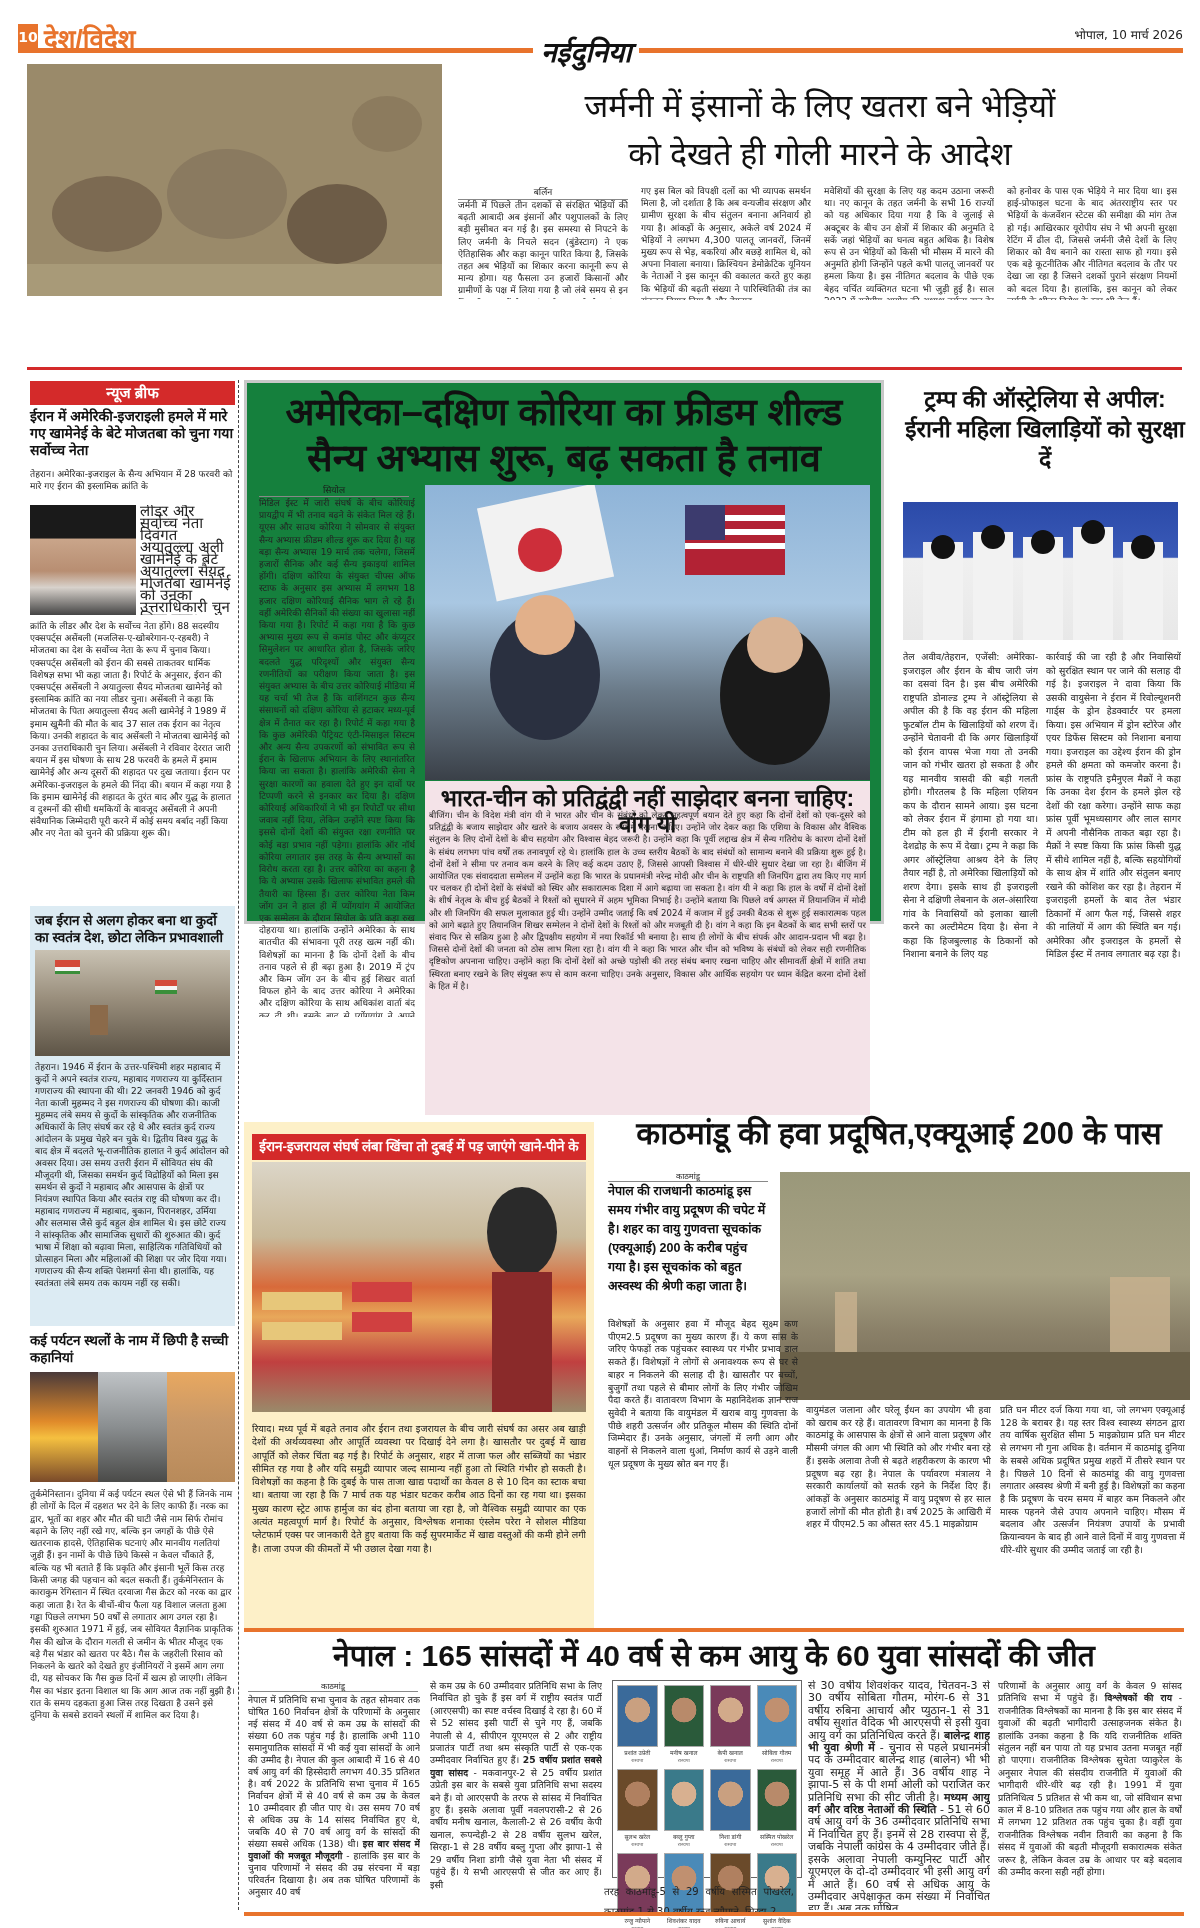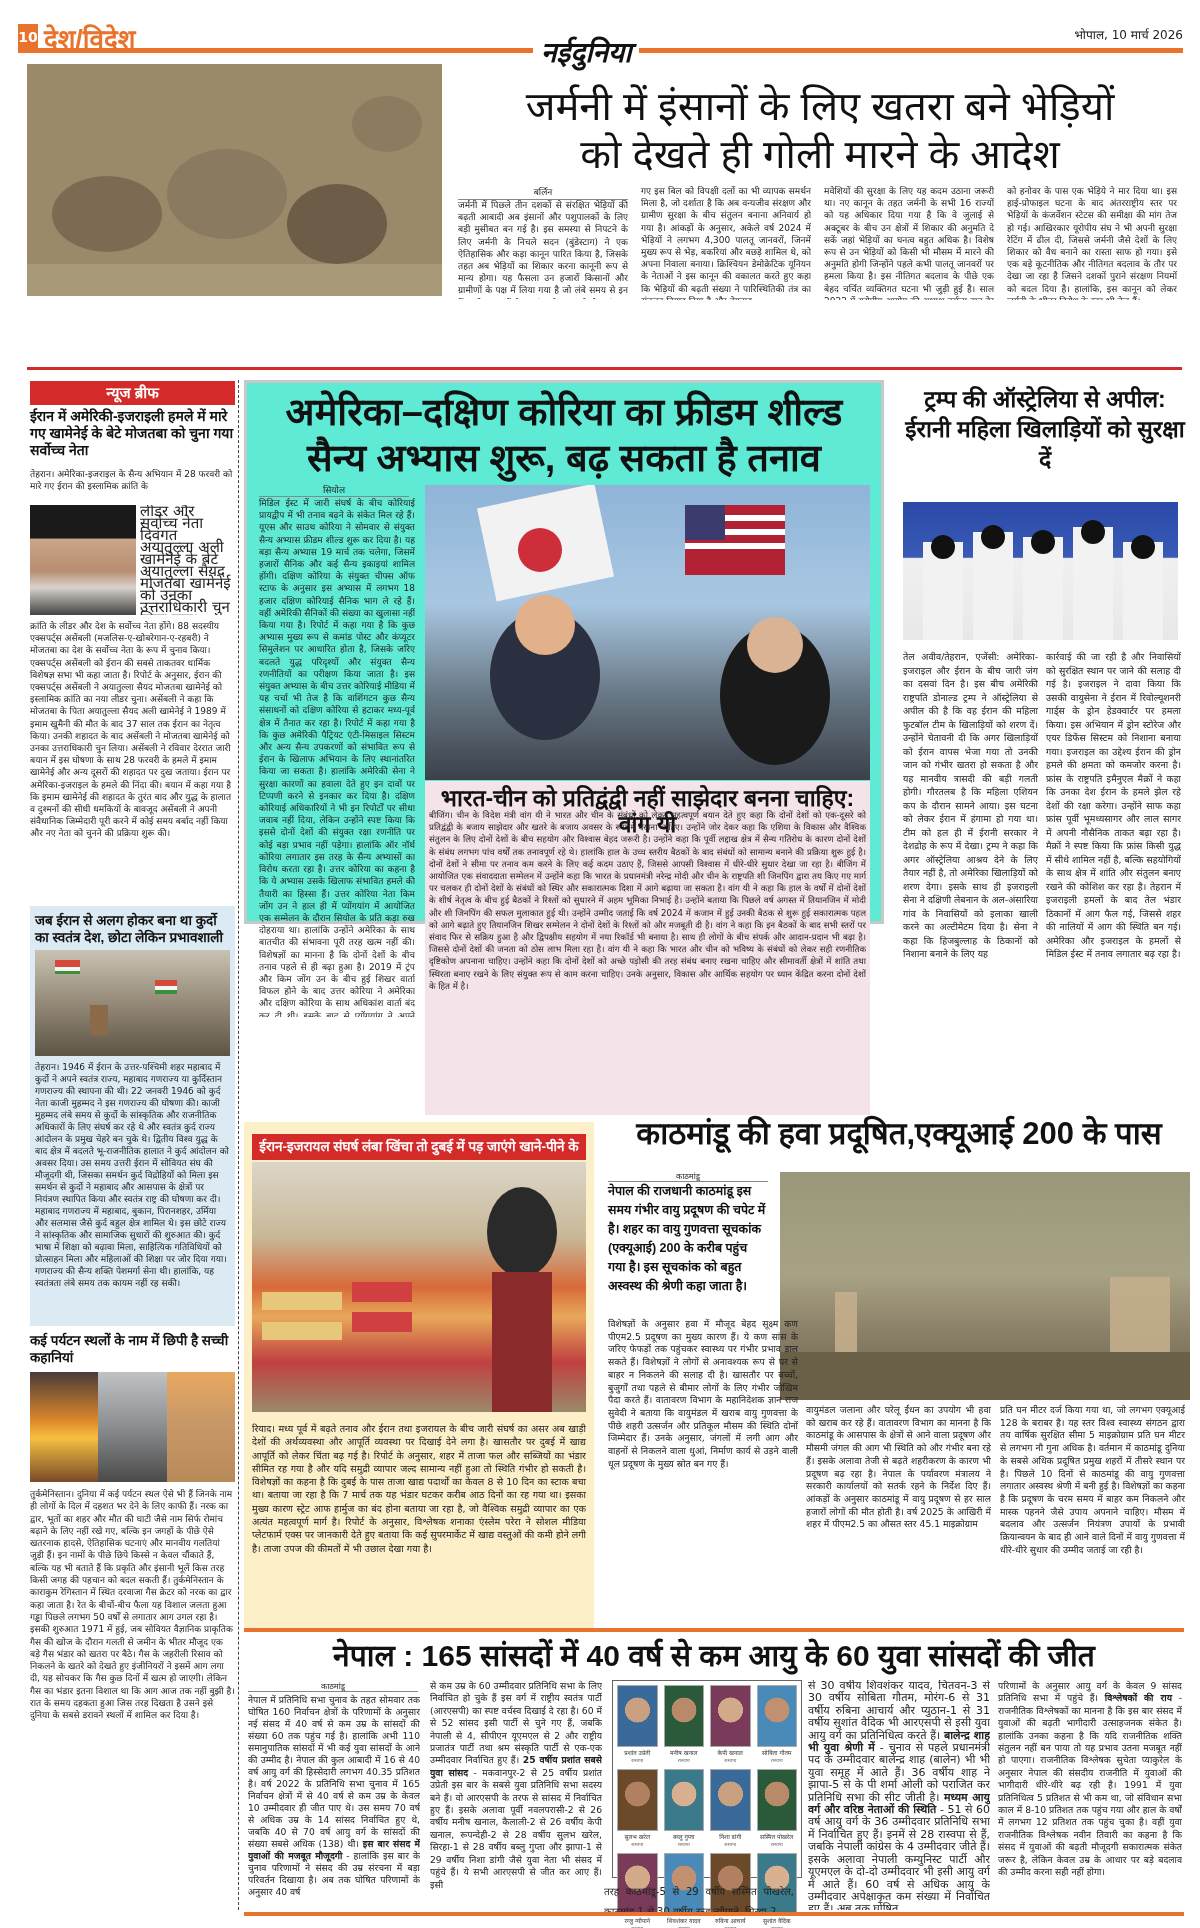--- a/index.html
+++ b/index.html
@@ -45,21 +45,21 @@
 <div class="abs photo wolf-photo">
   <svg width="415" height="232" viewBox="0 0 415 232">
     <rect width="415" height="232" fill="#9a8a6a"></rect>
     <ellipse cx="80" cy="150" rx="55" ry="38" fill="#7c6a52"></ellipse>
     <ellipse cx="200" cy="130" rx="60" ry="45" fill="#8a7a60"></ellipse>
     <ellipse cx="310" cy="160" rx="50" ry="40" fill="#6d5c47"></ellipse>
     <ellipse cx="360" cy="60" rx="35" ry="28" fill="#8c7b5e"></ellipse>
     <rect y="200" width="415" height="32" fill="#a89a78"></rect>
   </svg>
 </div>
-<div class="abs hl-thin" style="left:470px;top:82px;width:700px;font-size:40px;text-align:center;line-height:48px">
+<div class="abs hl-thin" style="left:470px;top:82px;width:700px;font-size:32px;text-align:center;line-height:48px">
   <div>जर्मनी में इंसानों के लिए खतरा बने भेड़ियों</div>
   <div>को देखते ही गोली मारने के आदेश</div>
 </div>
 <div class="abs" style="left:458px;top:185px;width:723px;height:115px">
   <div class="abs" style="left:0;top:0;width:170px;text-align:center;font-size:9px;border-bottom:1px solid #888;padding-bottom:1px">बर्लिन</div>
   <div class="abs body-text" style="left:0;top:14px;width:170px;height:100px;font-size:9px;line-height:12.2px">जर्मनी में पिछले तीन दशकों से संरक्षित भेड़ियों की बढ़ती आबादी अब इंसानों और पशुपालकों के लिए बड़ी मुसीबत बन गई है। इस समस्या से निपटने के लिए जर्मनी के निचले सदन (बुंडेस्टाग) ने एक ऐतिहासिक और कड़ा कानून पारित किया है, जिसके तहत अब भेड़ियों का शिकार करना कानूनी रूप से मान्य होगा। यह फैसला उन हजारों किसानों और ग्रामीणों के पक्ष में लिया गया है जो लंबे समय से इन शिकारी जानवरों के आतंक से जूझ रहे थे। चांसलर फ्रेडरिक मर्ज के नेतृत्व वाली सरकार द्वारा लाए</div>
   <div class="abs body-text" style="left:183px;top:0;width:170px;height:115px;font-size:9px;line-height:12.2px">गए इस बिल को विपक्षी दलों का भी व्यापक समर्थन मिला है, जो दर्शाता है कि अब वन्यजीव संरक्षण और ग्रामीण सुरक्षा के बीच संतुलन बनाना अनिवार्य हो गया है। आंकड़ों के अनुसार, अकेले वर्ष 2024 में भेड़ियों ने लगभग 4,300 पालतू जानवरों, जिनमें मुख्य रूप से भेड़, बकरियां और बछड़े शामिल थे, को अपना निवाला बनाया। क्रिश्चियन डेमोक्रेटिक यूनियन के नेताओं ने इस कानून की वकालत करते हुए कहा कि भेड़ियों की बढ़ती संख्या ने पारिस्थितिकी तंत्र का संतुलन बिगाड़ दिया है और बेगुनाह</div>
   <div class="abs body-text" style="left:366px;top:0;width:170px;height:115px;font-size:9px;line-height:12.2px">मवेशियों की सुरक्षा के लिए यह कदम उठाना जरूरी था। नए कानून के तहत जर्मनी के सभी 16 राज्यों को यह अधिकार दिया गया है कि वे जुलाई से अक्टूबर के बीच उन क्षेत्रों में शिकार की अनुमति दे सकें जहां भेड़ियों का घनत्व बहुत अधिक है। विशेष रूप से उन भेड़ियों को किसी भी मौसम में मारने की अनुमति होगी जिन्होंने पहले कभी पालतू जानवरों पर हमला किया है। इस नीतिगत बदलाव के पीछे एक बेहद चर्चित व्यक्तिगत घटना भी जुड़ी हुई है। साल 2022 में यूरोपीय आयोग की अध्यक्ष उर्सुला वान डेर लेयेन के प्रिय पालतू टट्टू डाली</div>
   <div class="abs body-text" style="left:549px;top:0;width:170px;height:115px;font-size:9px;line-height:12.2px">को हनोवर के पास एक भेड़िये ने मार दिया था। इस हाई-प्रोफाइल घटना के बाद अंतरराष्ट्रीय स्तर पर भेड़ियों के कंजर्वेशन स्टेटस की समीक्षा की मांग तेज हो गई। आखिरकार यूरोपीय संघ ने भी अपनी सुरक्षा रेटिंग में ढील दी, जिससे जर्मनी जैसे देशों के लिए शिकार को वैध बनाने का रास्ता साफ हो गया। इसे एक बड़े कूटनीतिक और नीतिगत बदलाव के तौर पर देखा जा रहा है जिसने दशकों पुराने संरक्षण नियमों को बदल दिया है। हालांकि, इस कानून को लेकर जर्मनी के भीतर विरोध के स्वर भी तेज हैं।</div>
 </div>
@@ -91,21 +91,21 @@
 <div class="abs hl" style="left:30px;top:1332px;width:205px;font-size:13.5px;line-height:17px">कई पर्यटन स्थलों के नाम में छिपी है सच्ची कहानियां</div>
 <div class="abs photo" style="left:30px;top:1372px;width:205px;height:110px;display:flex">
   <div style="flex:1;background:linear-gradient(180deg,#4a3a3a 0%,#e08a2a 45%,#f5c040 60%,#7a4a2a 100%)"></div>
   <div style="flex:1;background:linear-gradient(180deg,#bfc3c6 0%,#8a8e90 50%,#4a4a48 100%)"></div>
   <div style="flex:1;background:linear-gradient(180deg,#e8a860 0%,#c89868 45%,#b88a5a 100%)"></div>
 </div>
 <div class="abs body-text" style="left:30px;top:1488px;width:205px;height:420px;font-size:9px;line-height:12.3px;text-align:left">तुर्कमेनिस्तान। दुनिया में कई पर्यटन स्थल ऐसे भी हैं जिनके नाम ही लोगों के दिल में दहशत भर देने के लिए काफी हैं। नरक का द्वार, भूतों का शहर और मौत की घाटी जैसे नाम सिर्फ रोमांच बढ़ाने के लिए नहीं रखे गए, बल्कि इन जगहों के पीछे ऐसे खतरनाक हादसे, ऐतिहासिक घटनाएं और मानवीय गलतियां जुड़ी हैं। इन नामों के पीछे छिपे किस्से न केवल चौंकाते हैं, बल्कि यह भी बताते हैं कि प्रकृति और इंसानी भूलें किस तरह किसी जगह की पहचान को बदल सकती हैं। तुर्कमेनिस्तान के काराकुम रेगिस्तान में स्थित दरवाजा गैस क्रेटर को नरक का द्वार कहा जाता है। रेत के बीचों-बीच फैला यह विशाल जलता हुआ गड्ढा पिछले लगभग 50 वर्षों से लगातार आग उगल रहा है। इसकी शुरुआत 1971 में हुई, जब सोवियत वैज्ञानिक प्राकृतिक गैस की खोज के दौरान गलती से जमीन के भीतर मौजूद एक बड़े गैस भंडार को खतरा पर बैठे। गैस के जहरीली रिसाव को निकलने के खतरे को देखते हुए इंजीनियरों ने इसमें आग लगा दी, यह सोचकर कि गैस कुछ दिनों में खत्म हो जाएगी। लेकिन गैस का भंडार इतना विशाल था कि आग आज तक नहीं बुझी है। रात के समय दहकता हुआ जिस तरह दिखता है उसने इसे दुनिया के सबसे डरावने स्थलों में शामिल कर दिया है।</div>
 
 <div class="abs dashed-v" style="left:238px;top:380px;height:1530px"></div>
 
-<div class="abs gray-box" style="left:244px;top:380px;width:640px;height:544px;background:#5eead4">
+<div class="abs gray-box" style="left:244px;top:380px;width:640px;height:544px;background:#15803d">
   <div class="abs hl" style="left:0;top:6px;width:634px;font-size:38px;line-height:46px;text-align:center">
     <div>अमेरिका–दक्षिण कोरिया का फ्रीडम शील्ड</div>
     <div>सैन्य अभ्यास शुरू, बढ़ सकता है तनाव</div>
   </div>
   <div class="abs" style="left:12px;top:100px;width:150px;text-align:center;font-size:9px;border-bottom:1px solid #888">सियोल</div>
   <div class="abs body-text" style="left:12px;top:114px;width:156px;height:520px;font-size:9px;line-height:12.2px">मिडिल ईस्ट में जारी संघर्ष के बीच कोरियाई प्रायद्वीप में भी तनाव बढ़ने के संकेत मिल रहे हैं। यूएस और साउथ कोरिया ने सोमवार से संयुक्त सैन्य अभ्यास फ्रीडम शील्ड शुरू कर दिया है। यह बड़ा सैन्य अभ्यास 19 मार्च तक चलेगा, जिसमें हजारों सैनिक और कई सैन्य इकाइयां शामिल होंगी। दक्षिण कोरिया के संयुक्त चीफ्स ऑफ स्टाफ के अनुसार इस अभ्यास में लगभग 18 हजार दक्षिण कोरियाई सैनिक भाग ले रहे हैं। वहीं अमेरिकी सैनिकों की संख्या का खुलासा नहीं किया गया है। रिपोर्ट में कहा गया है कि कुछ अभ्यास मुख्य रूप से कमांड पोस्ट और कंप्यूटर सिमुलेशन पर आधारित होता है, जिसके जरिए बदलते युद्ध परिदृश्यों और संयुक्त सैन्य रणनीतियों का परीक्षण किया जाता है। इस संयुक्त अभ्यास के बीच उत्तर कोरियाई मीडिया में यह चर्चा भी तेज है कि वाशिंगटन कुछ सैन्य संसाधनों को दक्षिण कोरिया से हटाकर मध्य-पूर्व क्षेत्र में तैनात कर रहा है। रिपोर्ट में कहा गया है कि कुछ अमेरिकी पैट्रियट एंटी-मिसाइल सिस्टम और अन्य सैन्य उपकरणों को संभावित रूप से ईरान के खिलाफ अभियान के लिए स्थानांतरित किया जा सकता है। हालांकि अमेरिकी सेना ने सुरक्षा कारणों का हवाला देते हुए इन दावों पर टिप्पणी करने से इनकार कर दिया है। दक्षिण कोरियाई अधिकारियों ने भी इन रिपोर्टों पर सीधा जवाब नहीं दिया, लेकिन उन्होंने स्पष्ट किया कि इससे दोनों देशों की संयुक्त रक्षा रणनीति पर कोई बड़ा प्रभाव नहीं पड़ेगा। हालांकि ऑर नॉर्थ कोरिया लगातार इस तरह के सैन्य अभ्यासों का विरोध करता रहा है। उत्तर कोरिया का कहना है कि ये अभ्यास उसके खिलाफ संभावित हमले की तैयारी का हिस्सा हैं। उत्तर कोरिया नेता किम जोंग उन ने हाल ही में प्योंगयांग में आयोजित एक सम्मेलन के दौरान सियोल के प्रति कड़ा रुख दोहराया था। हालांकि उन्होंने अमेरिका के साथ बातचीत की संभावना पूरी तरह खत्म नहीं की। विशेषज्ञों का मानना है कि दोनों देशों के बीच तनाव पहले से ही बढ़ा हुआ है। 2019 में ट्रंप और किम जोंग उन के बीच हुई शिखर वार्ता विफल होने के बाद उत्तर कोरिया ने अमेरिका और दक्षिण कोरिया के साथ अधिकांश वार्ता बंद कर दी थी। इसके बाद से प्योंगयांग ने अपने परमाणु और मिसाइल कार्यक्रम को तेज कर दिया है।</div>
   <div class="abs photo" style="left:178px;top:102px;width:445px;height:295px;background:linear-gradient(180deg,#8fb4d8 0%,#a9c7e2 40%,#6a7a88 70%,#3a4048 100%)">
     <svg width="445" height="295">
       <rect x="60" y="10" width="120" height="95" fill="#f2f2f2" transform="rotate(-12 120 55)"></rect>
       <circle cx="115" cy="65" r="22" fill="#cd2e3a"></circle>

